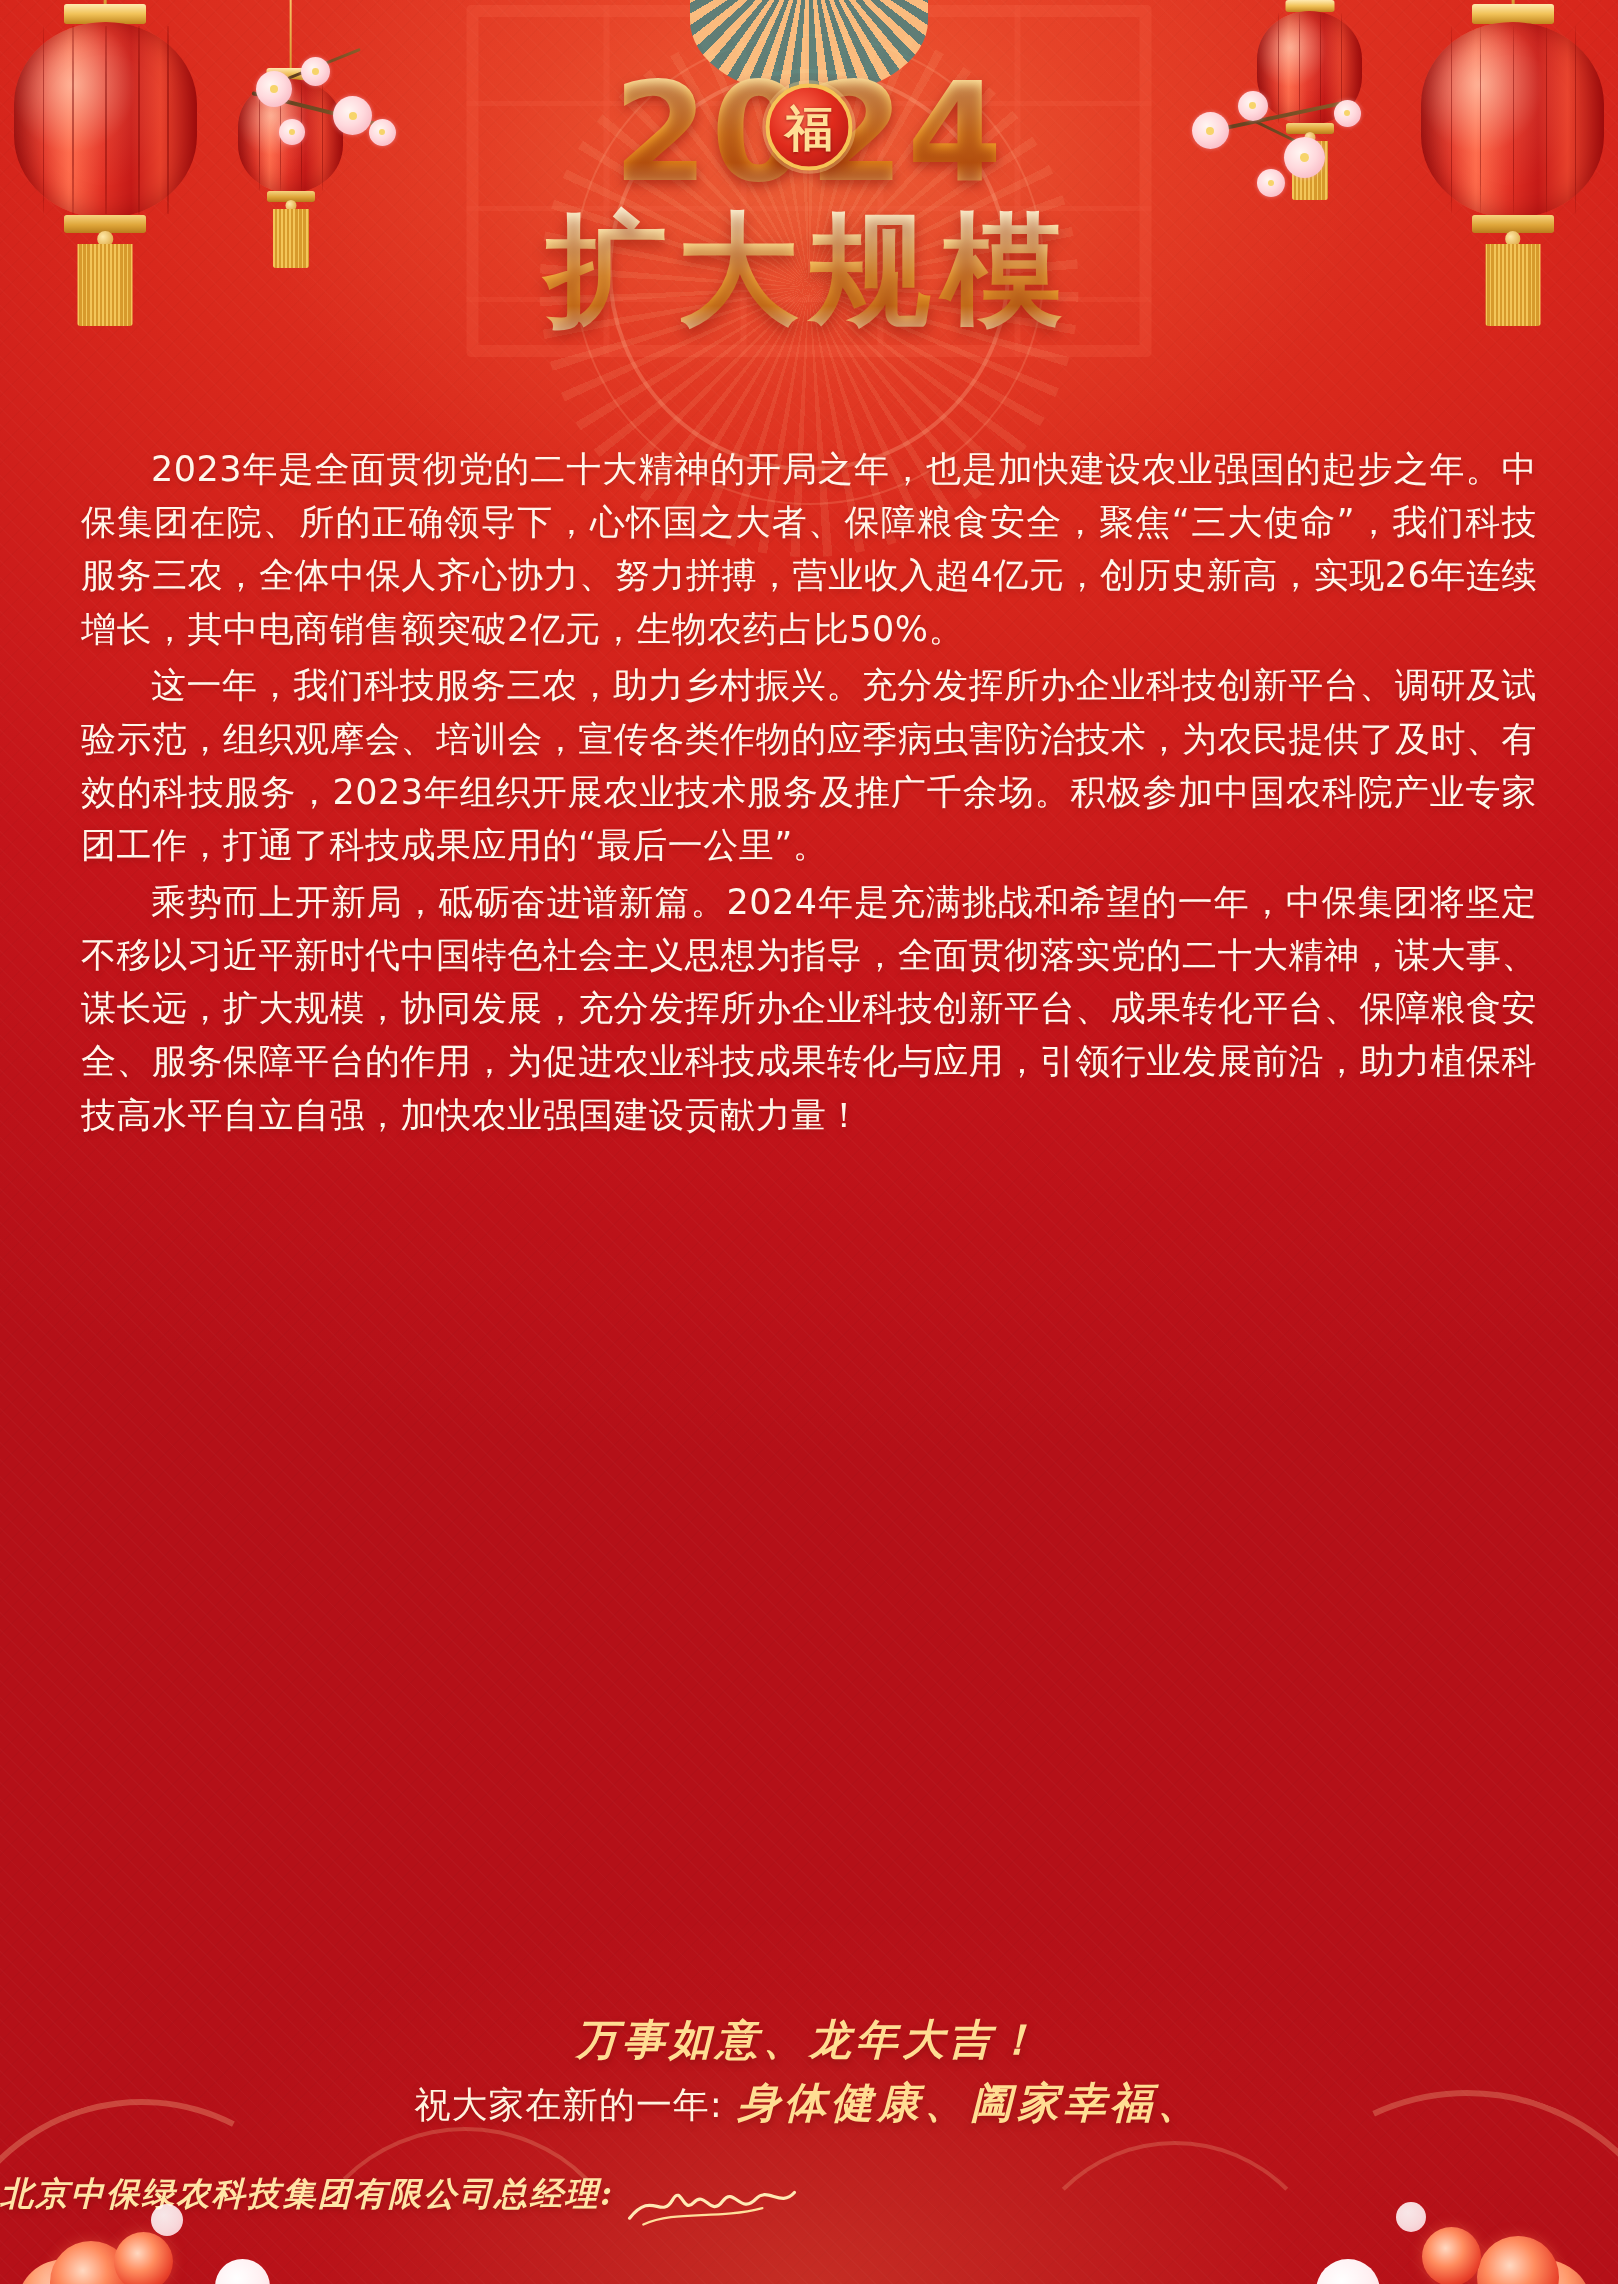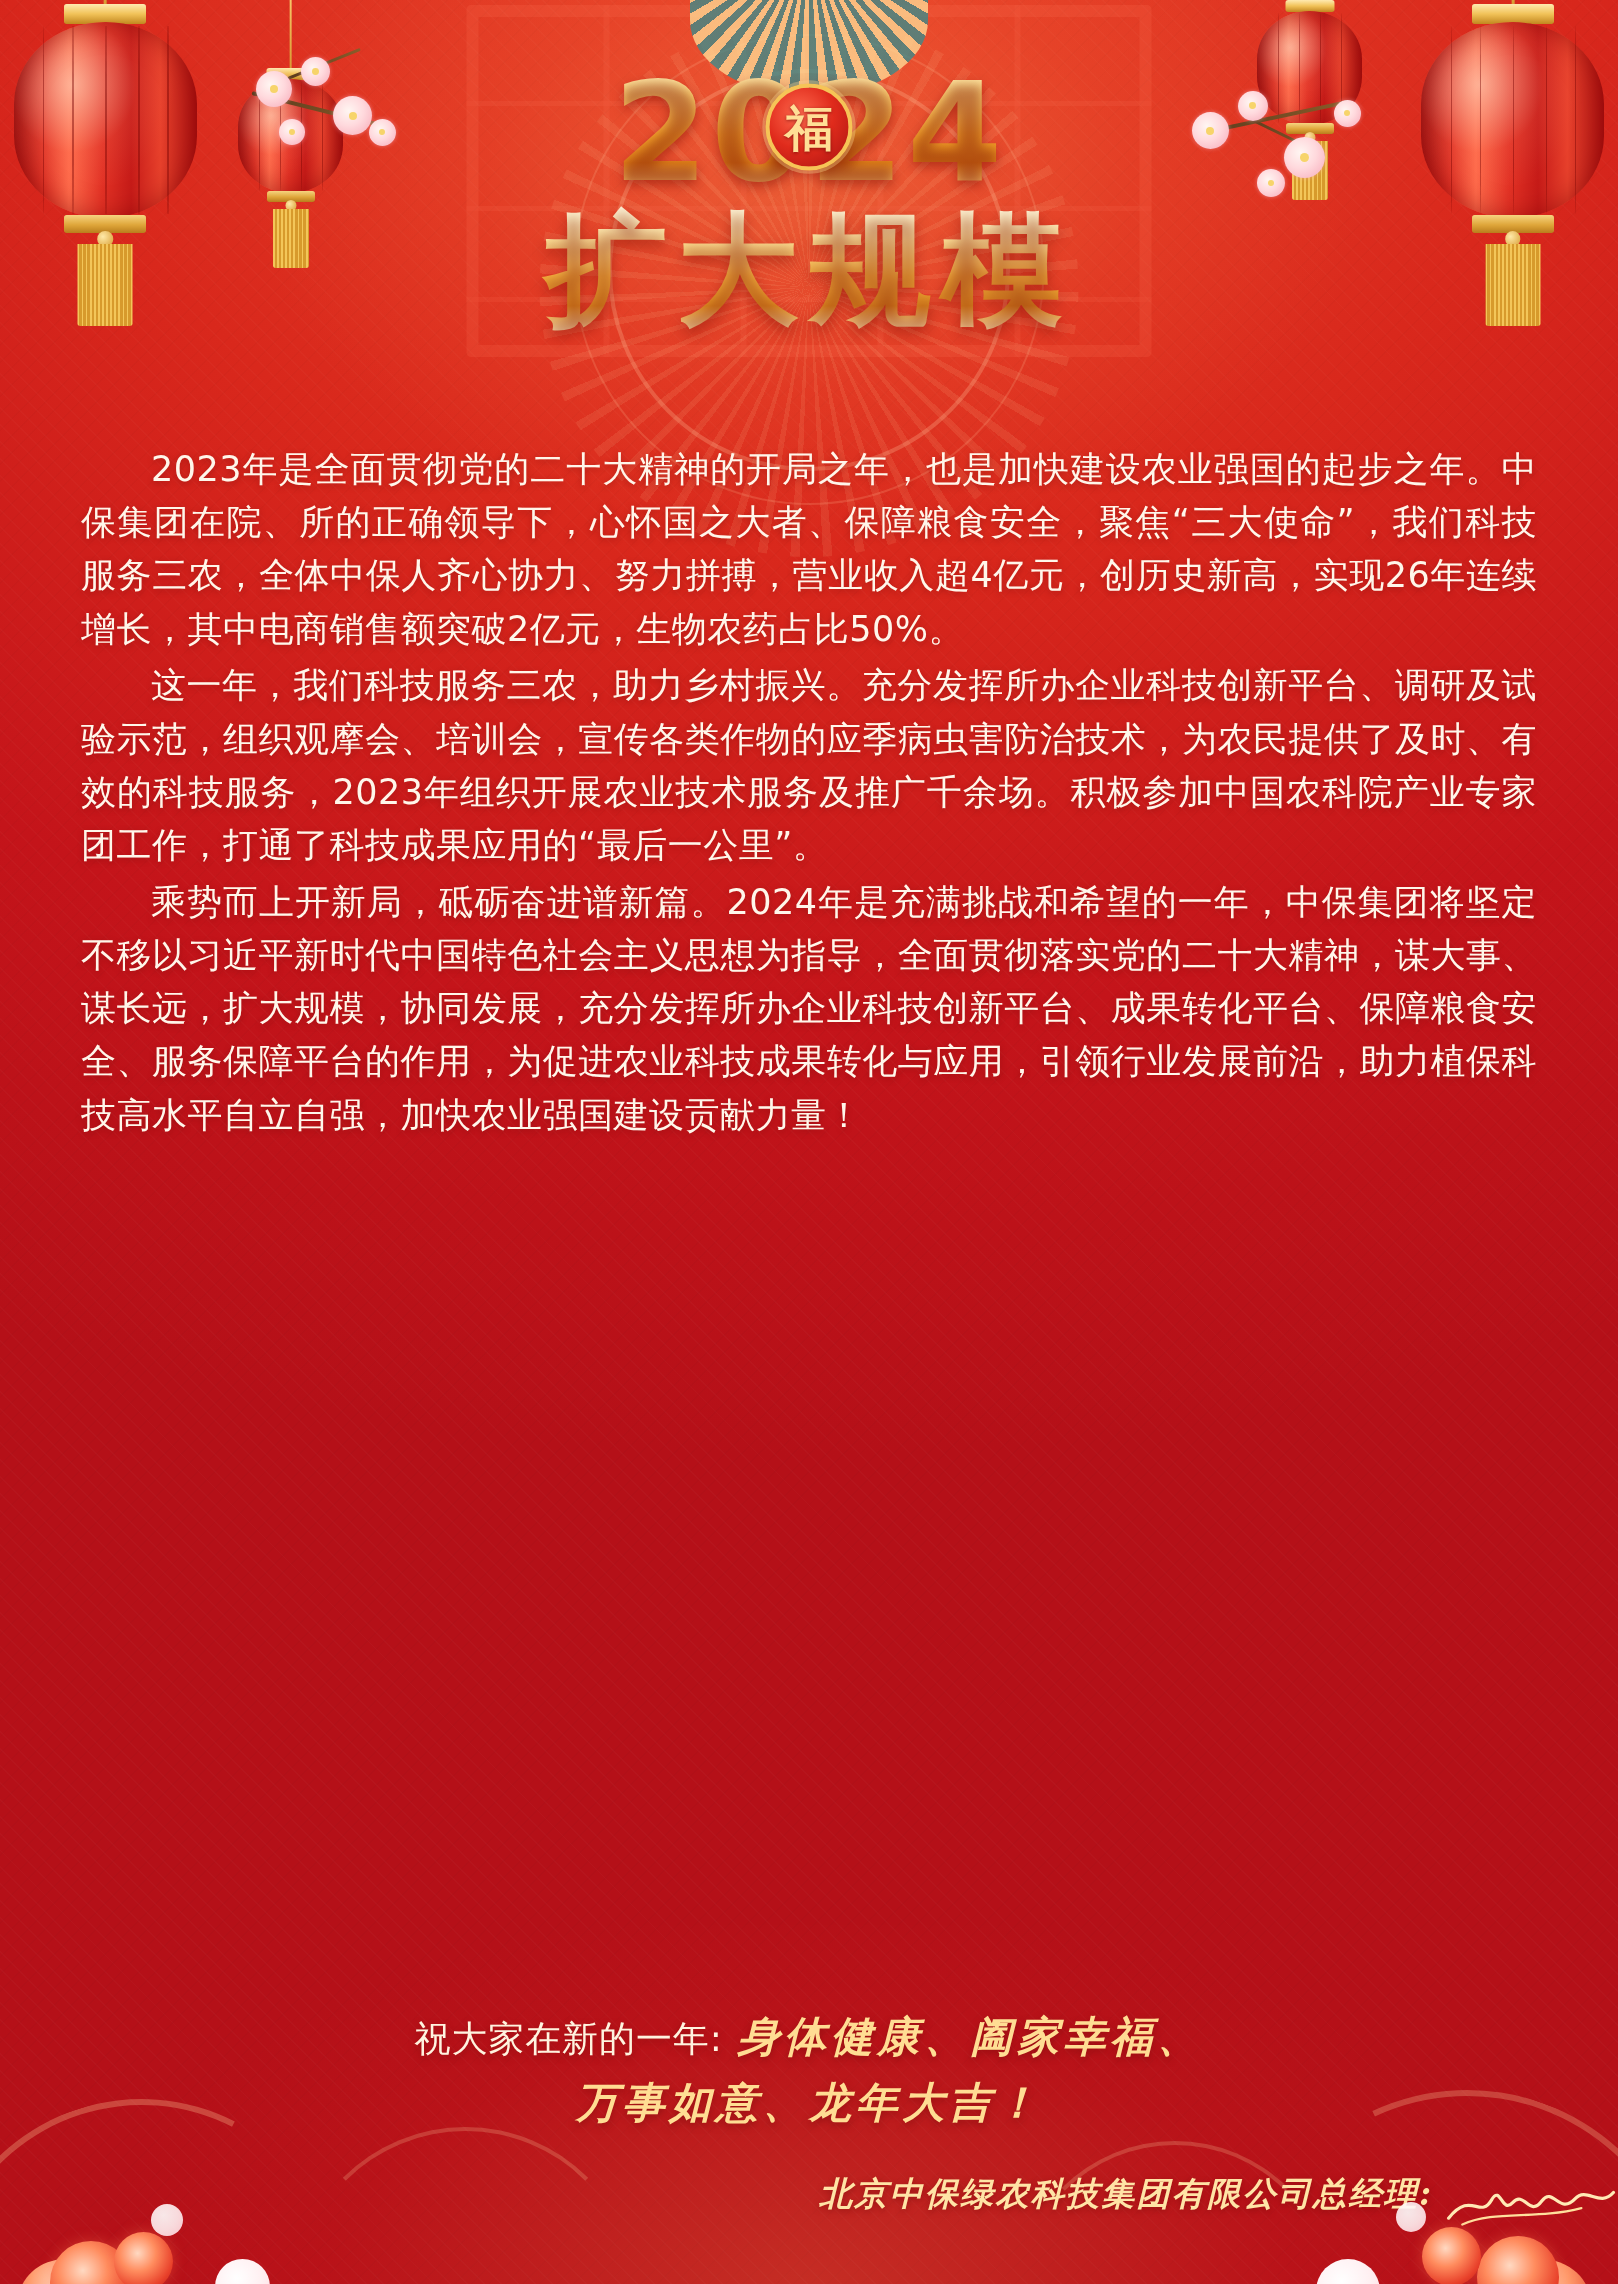--- a/index.html
+++ b/index.html
@@ -298,22 +298,21 @@
     font-size: 42px;
     letter-spacing: 4.6px;
   }
   .greeting-line.second { margin-top: 2.7px; }
 
   .signature {
     position: absolute;
     left: 0;
     right: 0;
     top: 2172px;
-    text-align: right;
-    margin-left: 17px;
+    text-align: left;
   }
   .signature .sig-text {
     display: inline-block;
     font-family: "DejaVu Serif", "Liberation Serif", serif;
     font-weight: 700;
     font-style: italic;
     font-size: 33px;
     letter-spacing: 2.3px;
     color: #ffe4a6;
     text-shadow: 0 2.3px 6.4px rgba(120,10,10,0.55);
@@ -512,26 +511,26 @@
     <div class="headline">扩大规模</div>
   </div>
 
   <div class="content">
     <p class="para">2023年是全面贯彻党的二十大精神的开局之年，也是加快建设农业强国的起步之年。中保集团在院、所的正确领导下，心怀国之大者、保障粮食安全，聚焦“三大使命”，我们科技服务三农，全体中保人齐心协力、努力拼搏，营业收入超4亿元，创历史新高，实现26年连续增长，其中电商销售额突破2亿元，生物农药占比50%。</p>
     <p class="para">这一年，我们科技服务三农，助力乡村振兴。充分发挥所办企业科技创新平台、调研及试验示范，组织观摩会、培训会，宣传各类作物的应季病虫害防治技术，为农民提供了及时、有效的科技服务，2023年组织开展农业技术服务及推广千余场。积极参加中国农科院产业专家团工作，打通了科技成果应用的“最后一公里”。</p>
     <p class="para">乘势而上开新局，砥砺奋进谱新篇。2024年是充满挑战和希望的一年，中保集团将坚定不移以习近平新时代中国特色社会主义思想为指导，全面贯彻落实党的二十大精神，谋大事、谋长远，扩大规模，协同发展，充分发挥所办企业科技创新平台、成果转化平台、保障粮食安全、服务保障平台的作用，为促进农业科技成果转化与应用，引领行业发展前沿，助力植保科技高水平自立自强，加快农业强国建设贡献力量！</p>
   </div>
 
   <div class="greeting">
+    <div class="greeting-line second">
+      <span class="script">万事如意、龙年大吉！</span>
+    </div>
     <div class="greeting-line">
       <span class="lead">祝大家在新的一年:</span>
       <span class="script">身体健康、阖家幸福、</span>
-    </div>
-    <div class="greeting-line second">
-      <span class="script">万事如意、龙年大吉！</span>
     </div>
   </div>
 
   <div class="signature">
     <span class="sig-text">北京中保绿农科技集团有限公司总经理:</span>
     <span class="handwriting">
       <svg viewBox="0 0 380 120" width="174" height="55" aria-hidden="true">
         <path d="M10,92 C60,30 78,96 104,52 C124,18 126,84 150,58 C176,30 186,92 214,54 C238,22 252,86 286,50 C312,22 340,70 370,36" fill="none" stroke="#ffe9b5" stroke-width="7" stroke-linecap="round"></path>
         <path d="M40,106 C110,74 200,96 300,70" fill="none" stroke="#ffdf9c" stroke-width="5" stroke-linecap="round"></path>
       </svg>

